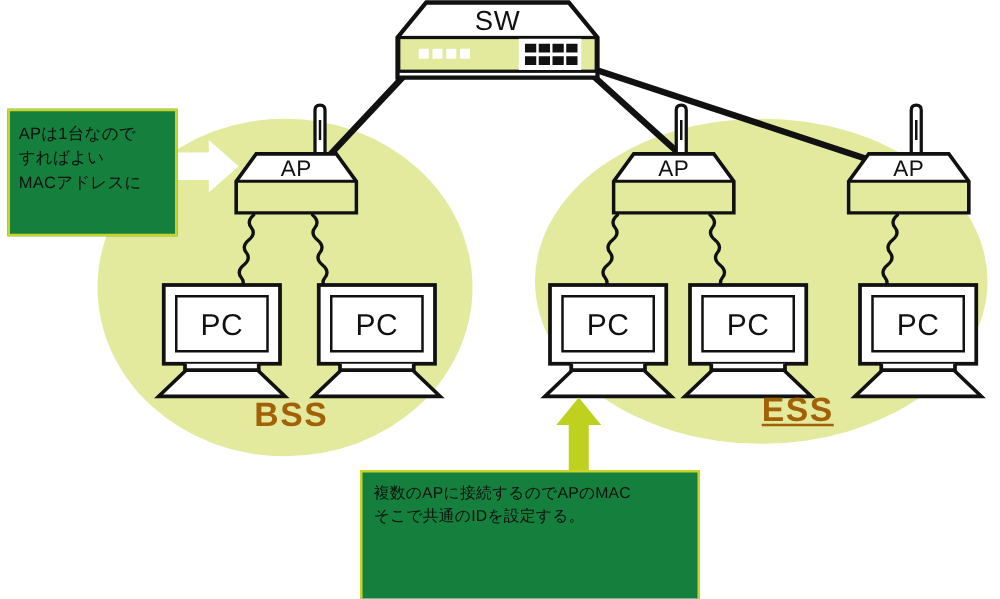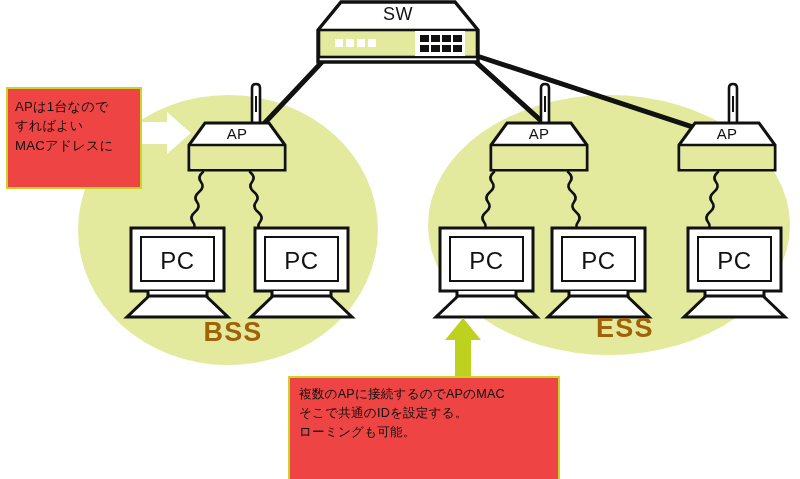--- a/index.html
+++ b/index.html
@@ -20,21 +20,21 @@
   #stage svg.layer {
     position: absolute;
     left: 0;
     top: 0;
     width: 800px;
     height: 479px;
   }
   
   .callout {
     position: absolute;
-    background: #ef4444;
+    background: #15803d;
     border: 2px solid #c9d42b;
     box-sizing: border-box;
     z-index: 40;
   }
   .callout .line {
     font-size: 13.2px;
     line-height: 19.4px;
     color: #0f0f0f;
     letter-spacing: 0.2px;
     white-space: pre;
@@ -68,22 +68,22 @@
     z-index: 25;
   }
   
   .dev-label {
     position: absolute;
     z-index: 30;
     color: #111111;
     font-weight: 500;
     text-align: center;
   }
-  .sw-label { font-size: 18px; letter-spacing: 0.5px; }
-  .ap-label { font-size: 15px; letter-spacing: 0.3px; }
+  .sw-label { font-size: 22px; letter-spacing: 0.5px; }
+  .ap-label { font-size: 18px; letter-spacing: 0.3px; }
   .pc-label { font-size: 24px; letter-spacing: 0.5px; }
 </style>
 </head>
 <body>
 
 <div id="stage">
 
   <svg class="layer" style="z-index:5" viewBox="0 0 800 479">
     <ellipse cx="228" cy="230" rx="150" ry="135" fill="#e3ea9e"></ellipse>
     <ellipse cx="609" cy="225" rx="181" ry="130" fill="#e3ea9e"></ellipse>
@@ -214,27 +214,26 @@
   <div class="dev-label ap-label" style="left:491px; top:125px; width:96px;">AP</div>
   <div class="dev-label ap-label" style="left:679px; top:125px; width:96px;">AP</div>
 
   <div class="dev-label pc-label" style="left:141px; top:247px; width:73px;">PC</div>
   <div class="dev-label pc-label" style="left:265px; top:247px; width:73px;">PC</div>
   <div class="dev-label pc-label" style="left:450px; top:247px; width:73px;">PC</div>
   <div class="dev-label pc-label" style="left:562px; top:247px; width:73px;">PC</div>
   <div class="dev-label pc-label" style="left:698px; top:247px; width:73px;">PC</div>
 
   <div class="group-label" style="left:188px; top:317px; width:90px; text-align:center;">BSS</div>
-  <div class="group-label" style="left:596px; top:313px; width:90px; text-align:left;">ESS</div>
+  <div class="group-label" style="left:577px; top:313px; width:90px; text-align:right;text-decoration:underline;">ESS</div>
 
   <div class="callout" id="callout-left">
     <div class="line">APは1台なので</div>
     <div class="line">すればよい</div>
     <div class="line">MACアドレスに</div>
   </div>
 
   <div class="callout" id="callout-bottom">
     <div class="line">複数のAPに接続するのでAPのMAC</div>
     <div class="line">そこで共通のIDを設定する。</div>
-    <div class="line">ローミングも可能。</div>
   </div>
 
 </div>
 
 </body></html>

